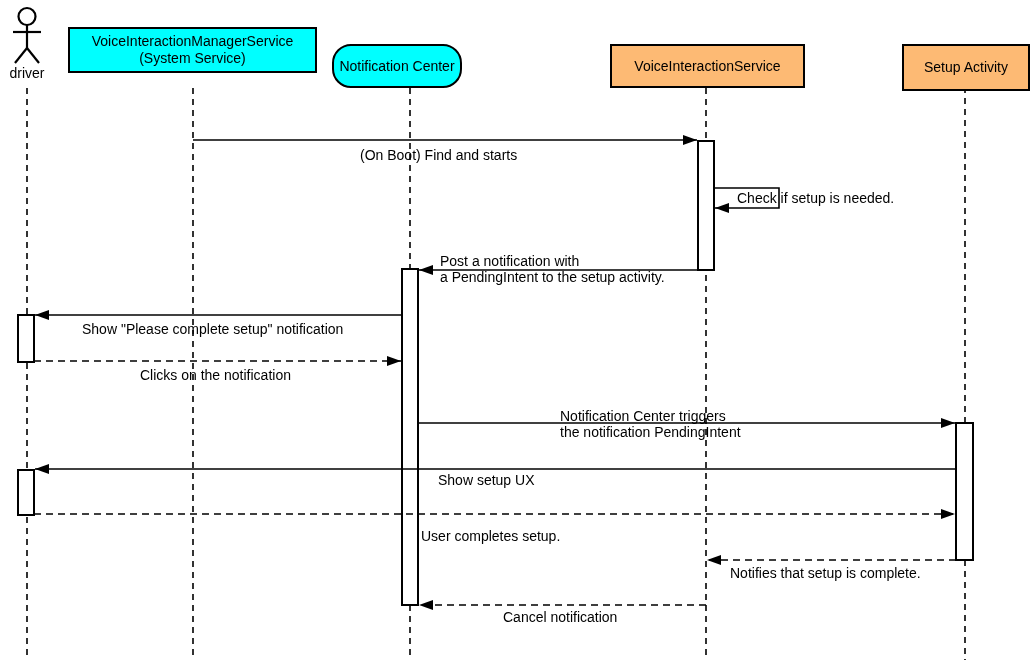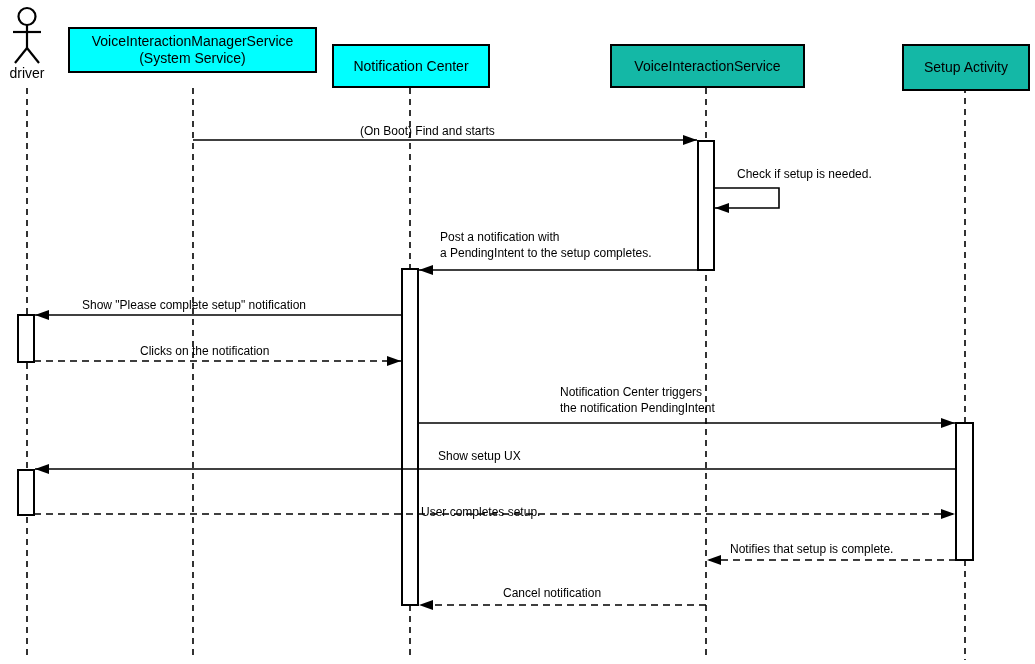--- a/index.html
+++ b/index.html
@@ -9,24 +9,25 @@
     font-family:"Liberation Sans", sans-serif; color:#000; overflow:hidden;
   }
   .shapes { position:absolute; left:0; top:0; }
   .pbox {
     position:absolute; border:2px solid #000000;
     display:flex; align-items:center; justify-content:center;
     text-align:center; font-size:14px; line-height:17px;
     white-space:pre-line;
   }
   .fill-cyan  { background:#00FFFF; }
-  .fill-green { background:#14b8a6; }
+  .fill-green { background:#fdba74; }
   .msg {
-    position:absolute; font-size:12px; line-height:16px;
+    position:absolute; font-size:14px; line-height:16px;
     white-space:pre-line;
+    margin-top:24px;
   }
   .actor-label {
     position:absolute; left:0px; top:65px; width:54px;
     text-align:center; font-size:14px;
   }
 </style>
 </head>
 <body>
 
 <div class="canvas">
@@ -74,32 +75,32 @@
       <line x1="956" y1="560" x2="707" y2="560" stroke-dasharray="7,5" marker-end="url(#arr)"></line>
       <line x1="706" y1="605" x2="419" y2="605" stroke-dasharray="7,5" marker-end="url(#arr)"></line>
     </g>
   </svg>
 
   <div class="actor-label">driver</div>
 
   <div class="pbox fill-cyan" style="left:68px; top:27px; width:249px; height:46px;">VoiceInteractionManagerService
 (System Service)</div>
 
-  <div class="pbox fill-cyan" style="left:332px; top:44px; width:158px; height:44px;">Notification Center</div>
+  <div class="pbox fill-cyan" style="left:332px; top:44px; width:130px; height:44px;border-radius:19px;">Notification Center</div>
 
   <div class="pbox fill-green" style="left:610px; top:44px; width:195px; height:44px;">VoiceInteractionService</div>
 
   <div class="pbox fill-green" style="left:902px; top:44px; width:128px; height:47px;">Setup Activity</div>
 
   <div class="msg" style="left:360px; top:123px;">(On Boot) Find and starts</div>
 
   <div class="msg" style="left:737px; top:166px;">Check if setup is needed.</div>
 
   <div class="msg" style="left:440px; top:229px;">Post a notification with
-a PendingIntent to the setup completes.</div>
+a PendingIntent to the setup activity.</div>
 
   <div class="msg" style="left:82px; top:297px;">Show "Please complete setup" notification</div>
 
   <div class="msg" style="left:140px; top:343px;text-align:center;">Clicks on the notification</div>
 
   <div class="msg" style="left:560px; top:384px;">Notification Center triggers
 the notification PendingIntent</div>
 
   <div class="msg" style="left:438px; top:448px;">Show setup UX</div>
 

